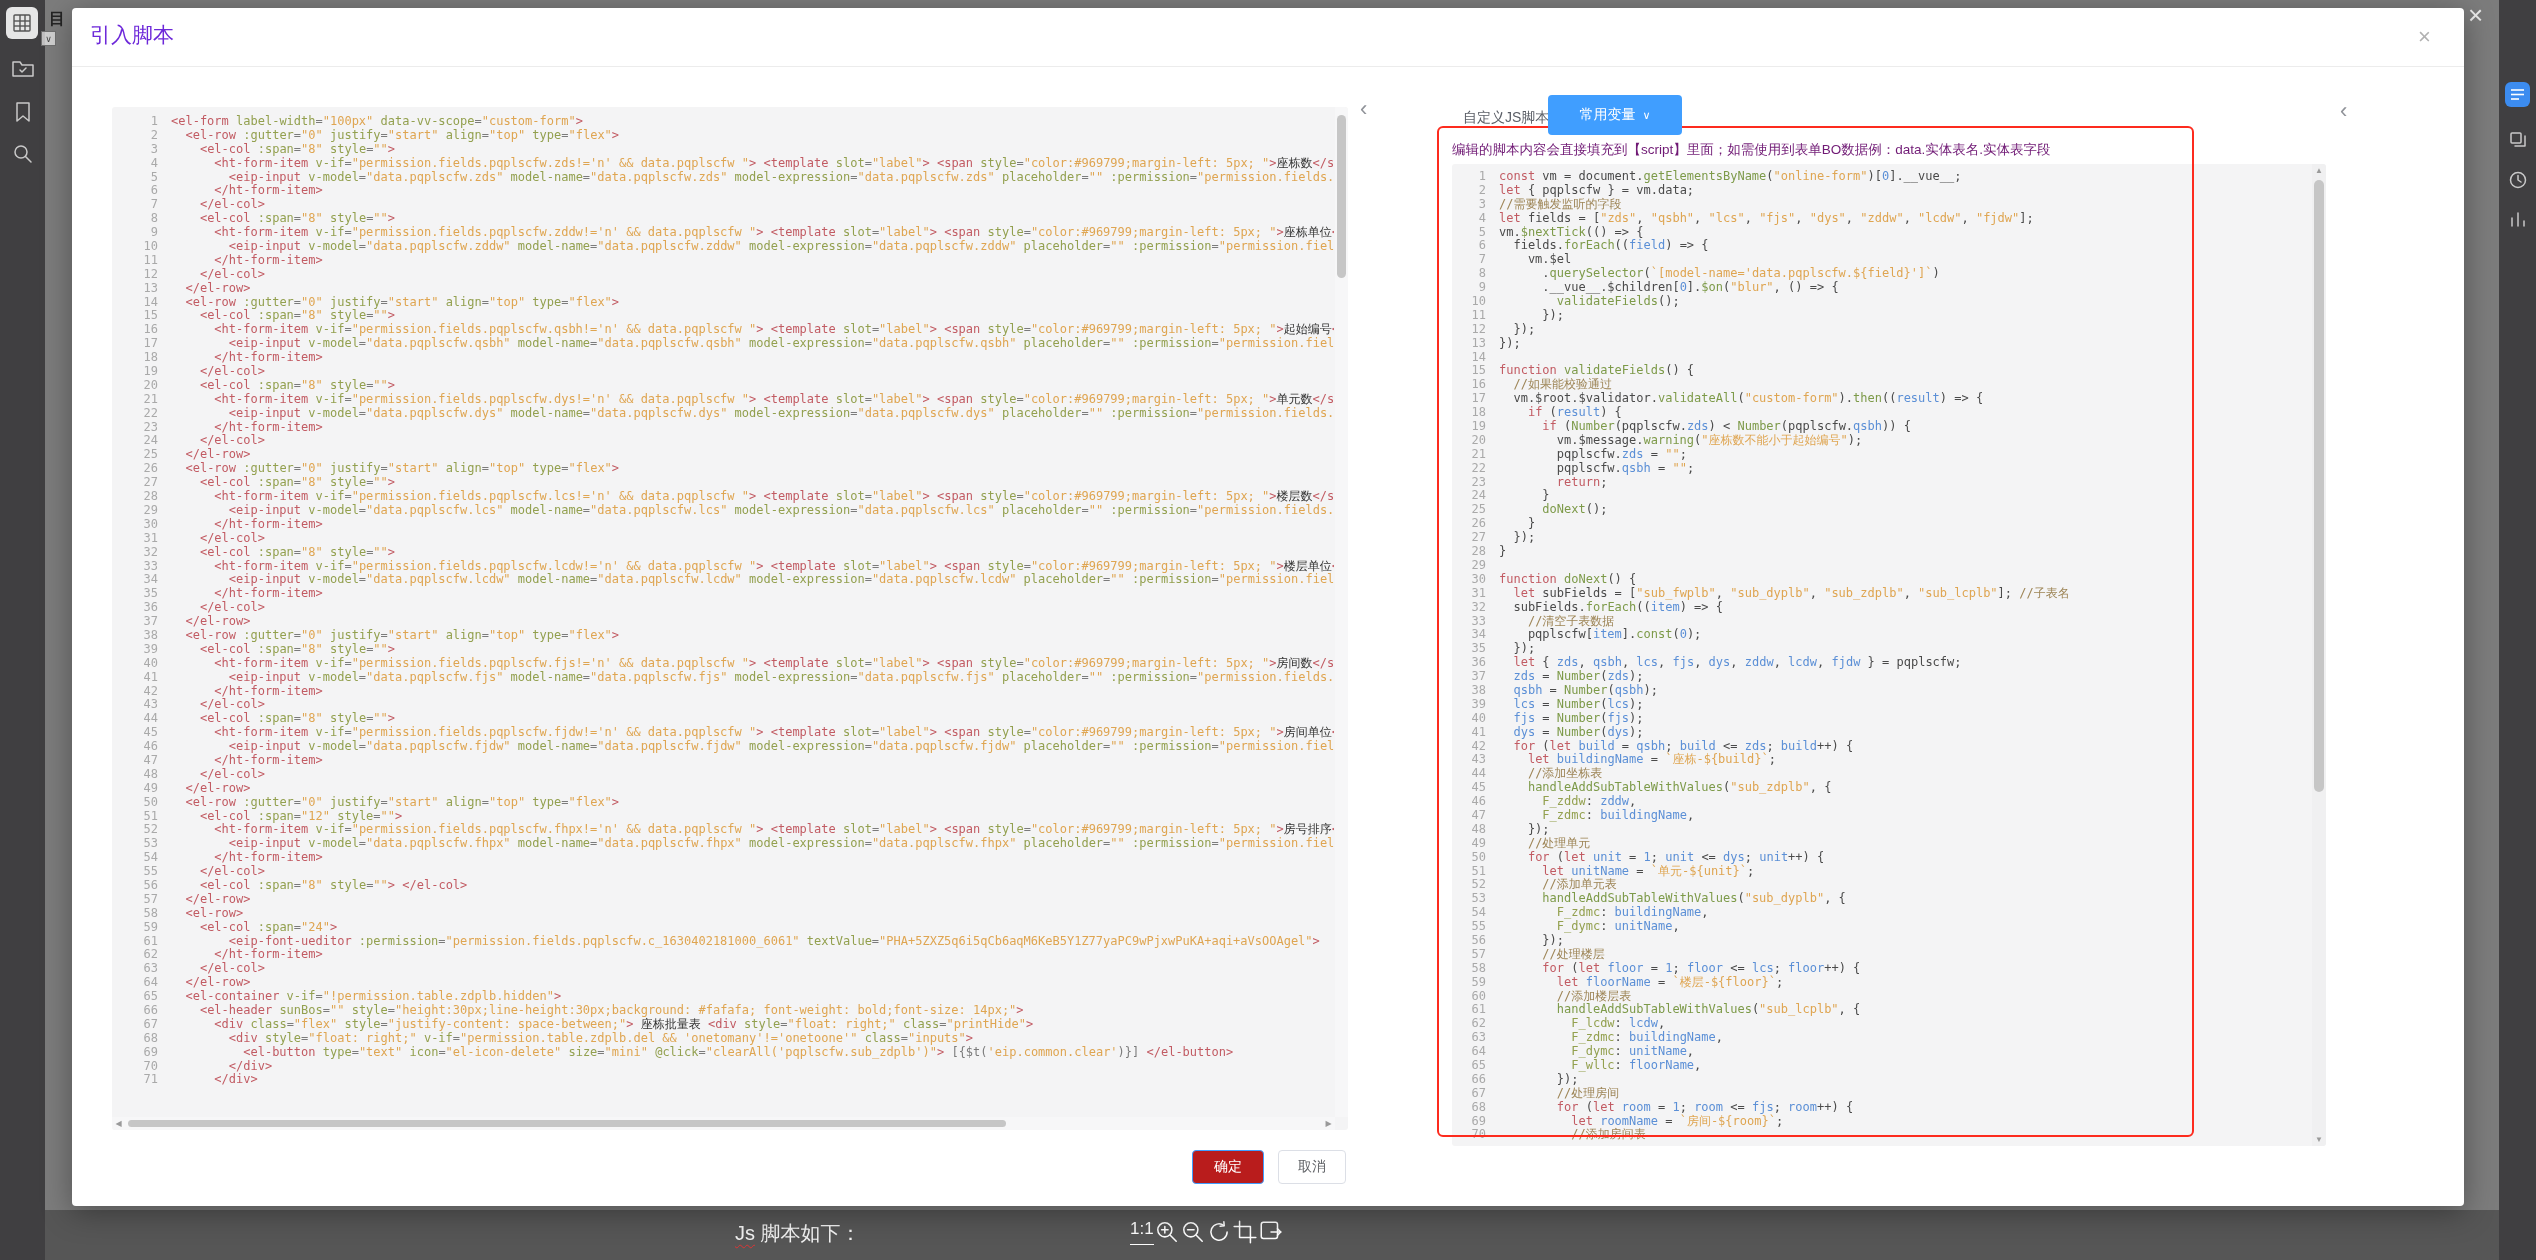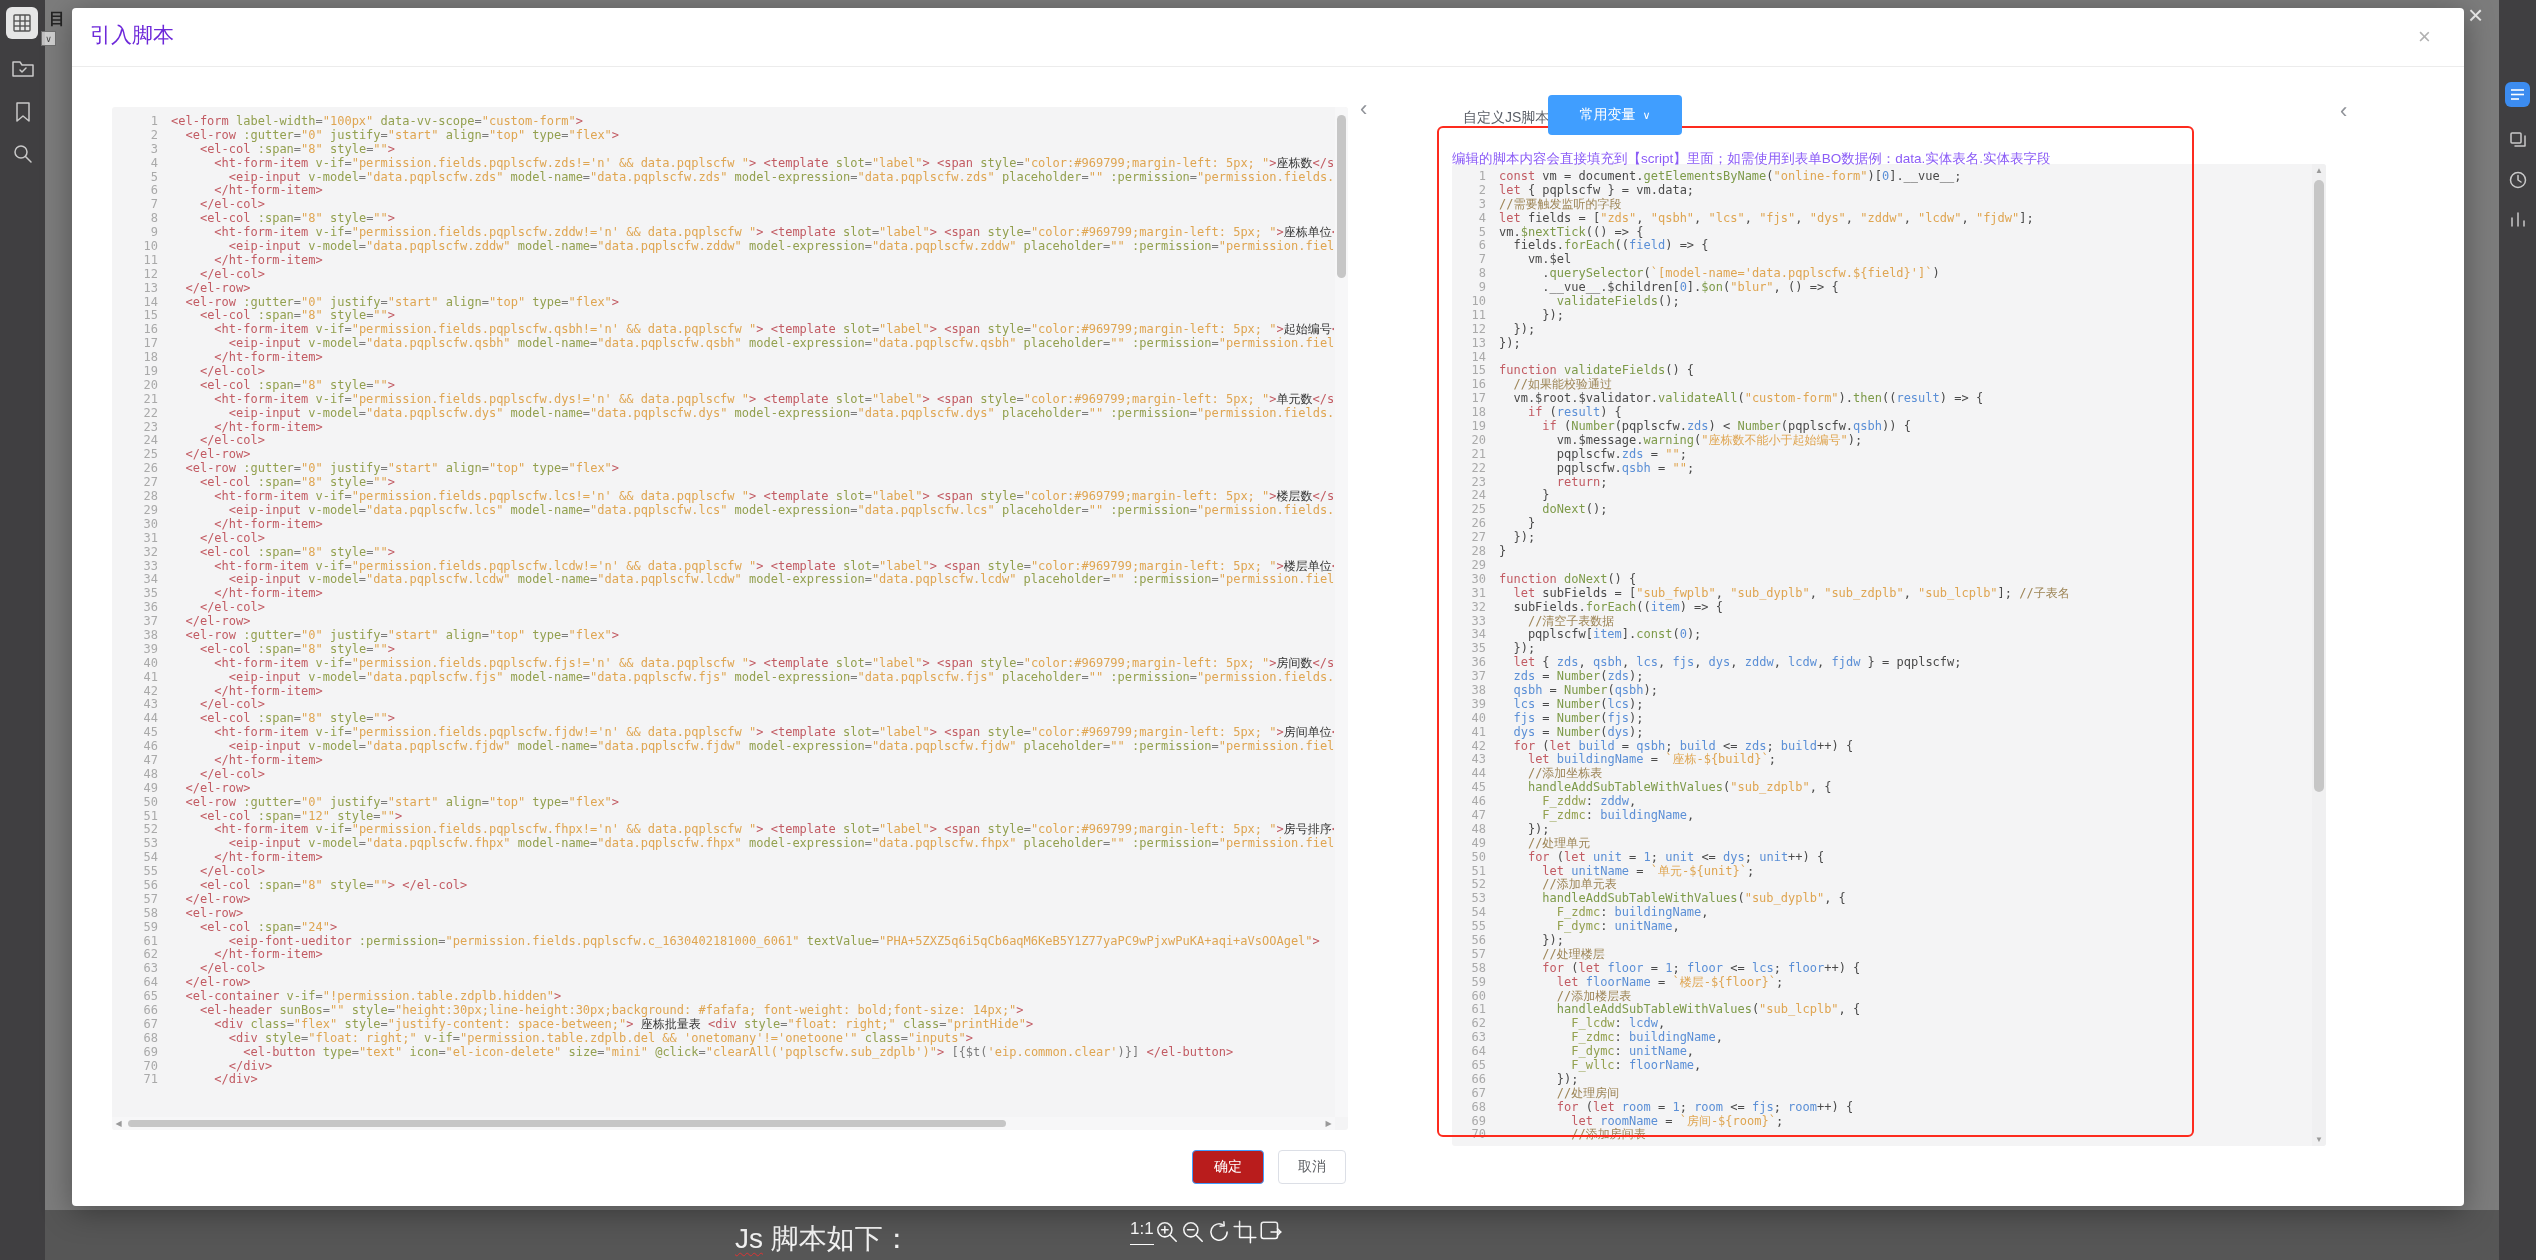--- a/index.html
+++ b/index.html
@@ -12,21 +12,21 @@
   .abs{position:absolute;}
   
   .left-rail{left:0;top:0;width:45px;height:1260px;background:#403f41;}
   .right-rail{left:2499px;top:0;width:37px;height:1260px;background:#403f41;}
   .rail-tile{position:absolute;border-radius:6px;display:flex;align-items:center;justify-content:center;}
   .behind-title{left:49px;top:9px;color:#242424;font-size:16px;font-weight:bold;}
   .behind-check{left:41px;top:31px;width:13px;height:13px;border:1px solid #6f6f6f;background:rgba(236,236,236,.75);
     display:flex;align-items:center;justify-content:center;font-size:9px;color:#444;}
   .viewer-close{left:2468px;top:2px;color:#ececec;font-size:26px;line-height:26px;cursor:pointer;}
   .bottom-strip{left:45px;top:1210px;width:2454px;height:50px;background:#565656;}
-  .strip-caption{position:absolute;left:690px;top:10px;color:#f2f2f2;font-size:28px;white-space:nowrap;}
+  .strip-caption{position:absolute;left:690px;top:10px;color:#f2f2f2;font-size:20px;white-space:nowrap;}
   .strip-caption .misspell{text-decoration:underline wavy #d33;text-decoration-thickness:1px;text-underline-offset:4px;}
   .strip-tools{position:absolute;left:1085px;top:9px;display:flex;}
   .tool-11{color:#fdfdfd;font-size:17px;border-bottom:1px solid #fdfdfd;padding-bottom:1px;cursor:pointer;}
   .tool-icon{width:26px;height:26px;cursor:pointer;}
   .tool-icon svg{width:26px;height:26px;stroke:#fdfdfd;fill:none;stroke-width:1.4;stroke-linecap:round;stroke-linejoin:round;}
   .rail-icon svg{stroke:#c9c9c9;fill:none;stroke-width:1.5;stroke-linecap:round;stroke-linejoin:round;}
   .blue-handle{left:2444px;top:1064px;width:16px;height:54px;background:#409eff;border-radius:4px 0 0 4px;
     display:flex;flex-direction:column;align-items:center;justify-content:center;gap:4px;cursor:pointer;}
   .blue-handle i{display:block;width:7px;height:2px;background:#fff;}
   
@@ -61,21 +61,21 @@
   .scroll-arrow{color:#9a9a9a;font-size:8px;width:13px;text-align:center;user-select:none;}
   .rscroll{position:absolute;right:0;top:0;bottom:0;width:14px;background:#f0f0f1;}
   .rscroll .up{position:absolute;top:2px;left:0;width:14px;text-align:center;color:#9a9a9a;font-size:8px;}
   .rscroll .down{position:absolute;bottom:2px;left:0;width:14px;text-align:center;color:#9a9a9a;font-size:8px;}
   .rscroll .vthumb{left:2px;width:10px;top:16px;height:612px;}
   
   .chev{font-size:22px;color:#909399;cursor:pointer;z-index:2;}
   .rtab{left:1391px;top:101px;font-size:14px;color:#5a5e66;z-index:1;cursor:pointer;white-space:nowrap;}
   .rbtn{left:1476px;top:87px;width:134px;height:40px;background:#409eff;color:#fff;border-radius:4px;
     display:flex;align-items:center;justify-content:center;gap:7px;font-size:14px;cursor:pointer;z-index:6;}
-  .rnotice{left:1380px;top:142px;color:#8b5cf6;font-size:13.5px;white-space:nowrap;z-index:4;}
+  .rnotice{left:1380px;top:133px;color:#701a75;font-size:13.5px;white-space:nowrap;z-index:4;}
   .redbox{left:1365px;top:118px;width:753px;height:1007px;border:2px solid #fd2b1e;border-radius:6px;
     z-index:5;pointer-events:none;}
 </style>
 </head>
 <body>
 
 <div class="abs left-rail">
   <div class="rail-tile" style="left:6px;top:7px;width:32px;height:32px;background:#e6e6e6;">
     <svg width="20" height="20" viewBox="0 0 20 20">
         <g stroke="#555" stroke-width="1.4" fill="none">

